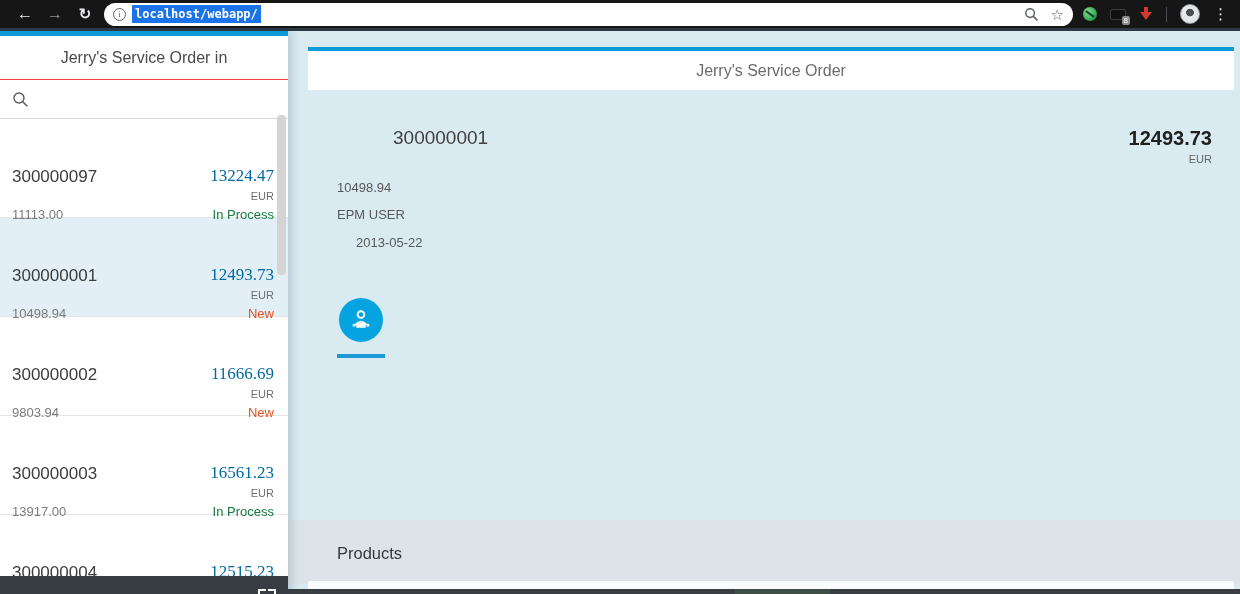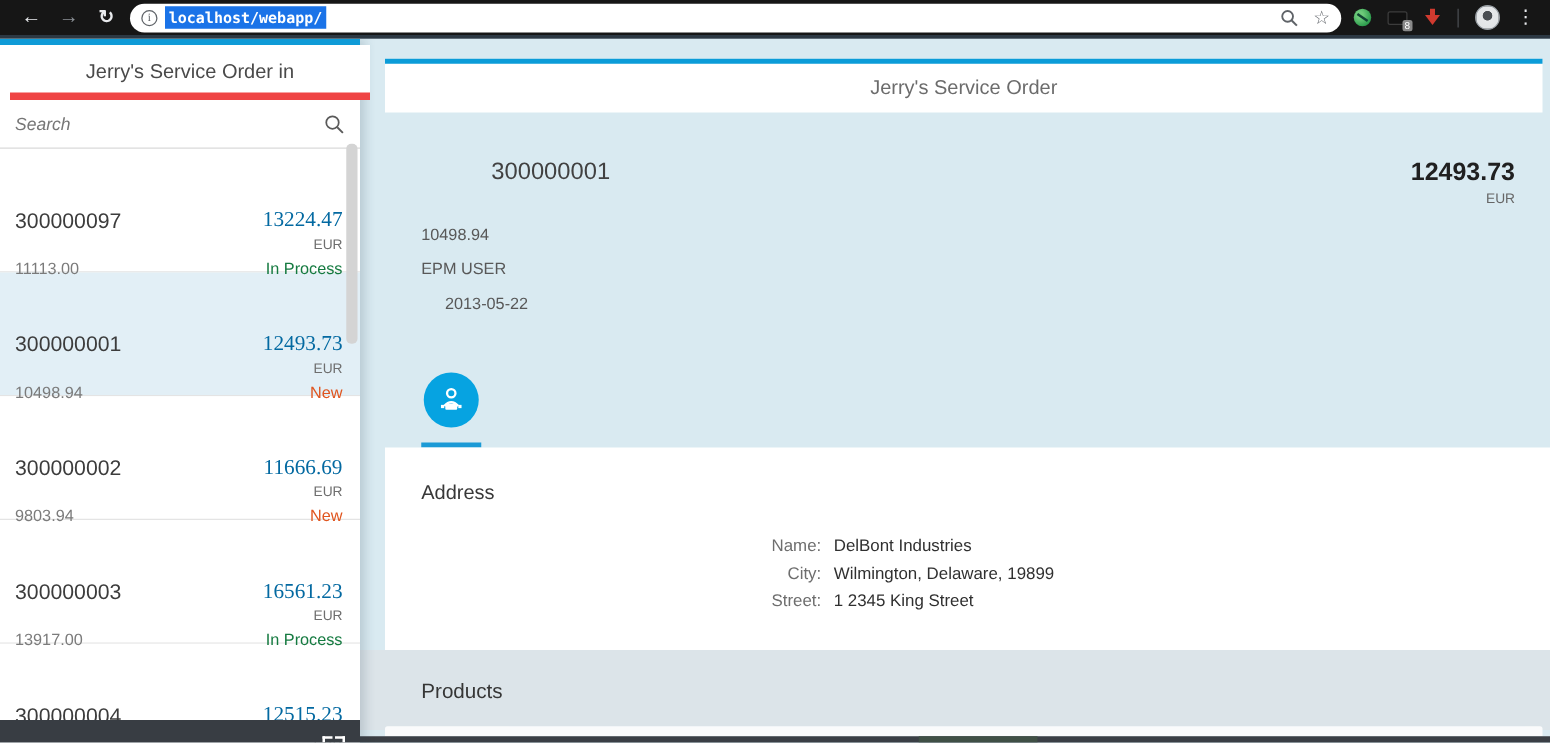--- a/index.html
+++ b/index.html
@@ -44,22 +44,22 @@
   .dots { color:#e8eaed; font-size:15px; line-height:28px; cursor:pointer; }
 
   
   .app { position:absolute; top:28px; left:0; width:1240px; height:566px;
          border-top:3px solid #2c3843; background:#d9eaf1; overflow:hidden; }
 
   
   .master { position:absolute; left:0; top:0; width:288px; height:566px; background:#ffffff;
             box-shadow:4px 0 8px rgba(40,60,80,0.18); z-index:2; }
   .m-accent { position:absolute; left:0; top:0; width:100%; height:5px; background:#0f9bd7; }
-  .m-header { position:absolute; left:8px; top:5px; width:100%; height:44px; line-height:44px;
-              text-align:center; font-size:16px; color:#4a4a4a; border-bottom:6px solid #ef4444;
+  .m-header { position:absolute; left:0; top:5px; width:100%; height:44px; line-height:44px;
+              text-align:center; font-size:16px; color:#4a4a4a; border-bottom:1px solid #ef4444;
               background:#fff; }
   .m-search { position:absolute; left:0; top:49px; width:100%; height:39px;
               border-bottom:1px solid #d9d9d9; display:flex; align-items:center; padding:0 12px;
               background:#fff; }
   .m-search input { flex:1; border:none; outline:none; font-size:14px; font-style:italic;
                     color:#444; font-family:"Liberation Sans", sans-serif; background:transparent; }
   .m-search input::placeholder { color:#767676; font-style:italic; opacity:1; }
   .m-search svg { flex:none; }
   .m-list { position:absolute; left:0; top:88px; width:100%; bottom:0; overflow:hidden; }
   .item { height:99px; padding:13px 14px 0 12px; border-bottom:1px solid #e4e4e4; background:#fff;
@@ -146,21 +146,20 @@
   </div>
 </div>
 
 <div class="app">
 
   <div class="master">
     <div class="m-accent"></div>
     <div class="m-header">Jerry's Service Order in</div>
 
     <div class="m-search">
-      <input type="text" placeholder="Search" style="">
       <svg width="17" height="17" viewBox="0 0 17 17">
         <circle cx="7" cy="7" r="5" fill="none" stroke="#5a5a5a" stroke-width="1.4"></circle>
         <line x1="10.8" y1="10.8" x2="15.3" y2="15.3" stroke="#5a5a5a" stroke-width="1.5"></line>
       </svg>
     </div>
 
     <div class="m-list">
 
       <div class="item">
         <div class="r1">
@@ -258,37 +257,20 @@
       <svg width="26" height="26" viewBox="0 0 24 24">
         <circle cx="12" cy="7" r="3.1" fill="none" stroke="#ffffff" stroke-width="1.7"></circle>
         <path d="M6.8 16.5 Q12 10.5 17.2 16.5" fill="none" stroke="#ffffff" stroke-width="1.7"></path>
         <rect x="7.6" y="14.6" width="8.8" height="4.6" rx="0.8" fill="#ffffff"></rect>
         <rect x="4.4" y="15.6" width="2.4" height="2.4" fill="#ffffff"></rect>
         <rect x="17.2" y="15.6" width="2.4" height="2.4" fill="#ffffff"></rect>
       </svg>
     </div>
     <div class="tab-underline"></div>
 
-    <div class="d-content">
-      <div class="d-sec-title">Address</div>
-      <div class="d-form">
-        <div class="frow">
-          <span class="flabel">Name:</span>
-          <span class="fval">DelBont Industries</span>
-        </div>
-        <div class="frow">
-          <span class="flabel">City:</span>
-          <span class="fval">Wilmington, Delaware, 19899</span>
-        </div>
-        <div class="frow">
-          <span class="flabel">Street:</span>
-          <span class="fval">1 2345 King Street</span>
-        </div>
-      </div>
-    </div>
 
     <div class="d-products">
       <div class="d-prod-title">Products</div>
     </div>
 
     <div class="d-tablestrip"></div>
 
     <div class="d-footer">
       <span class="d-footer-btn"></span>
     </div>

